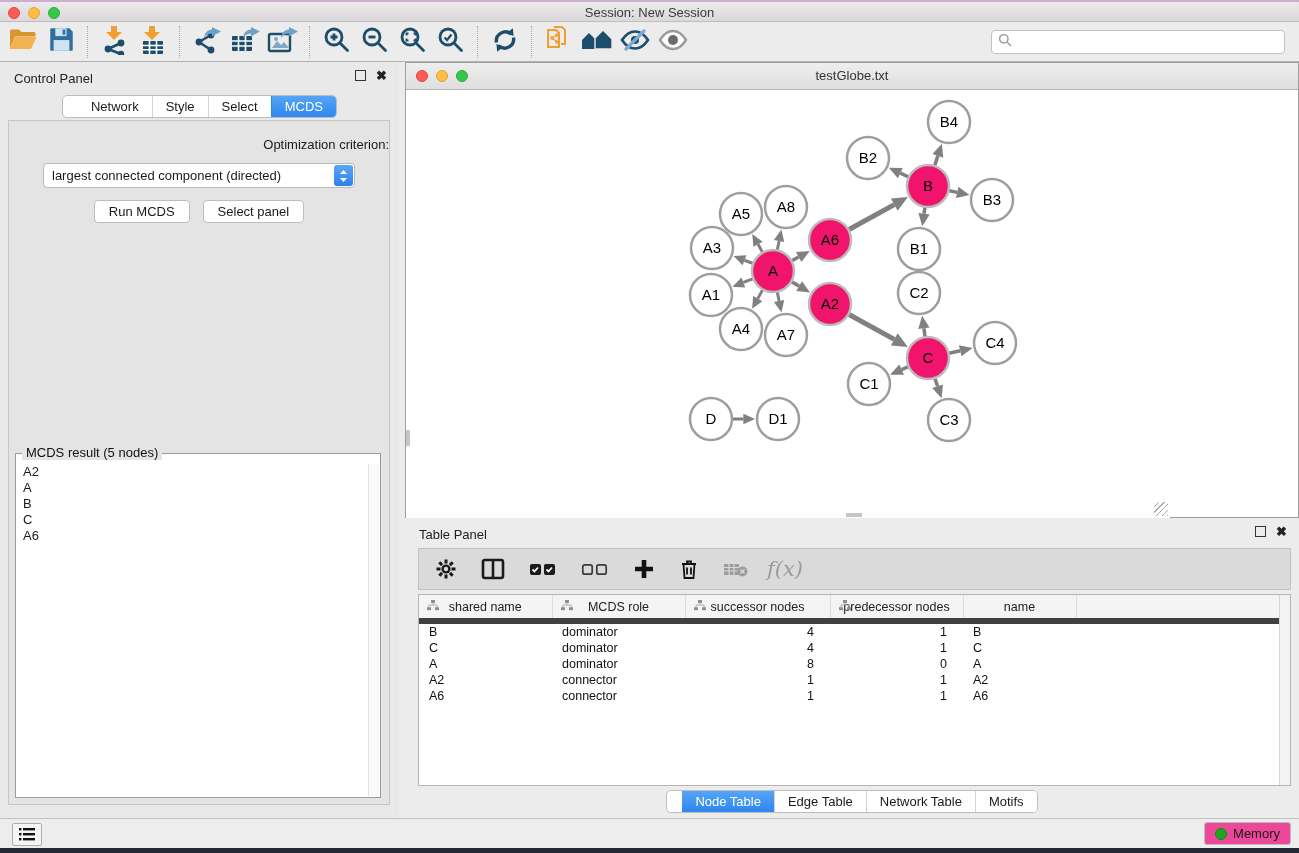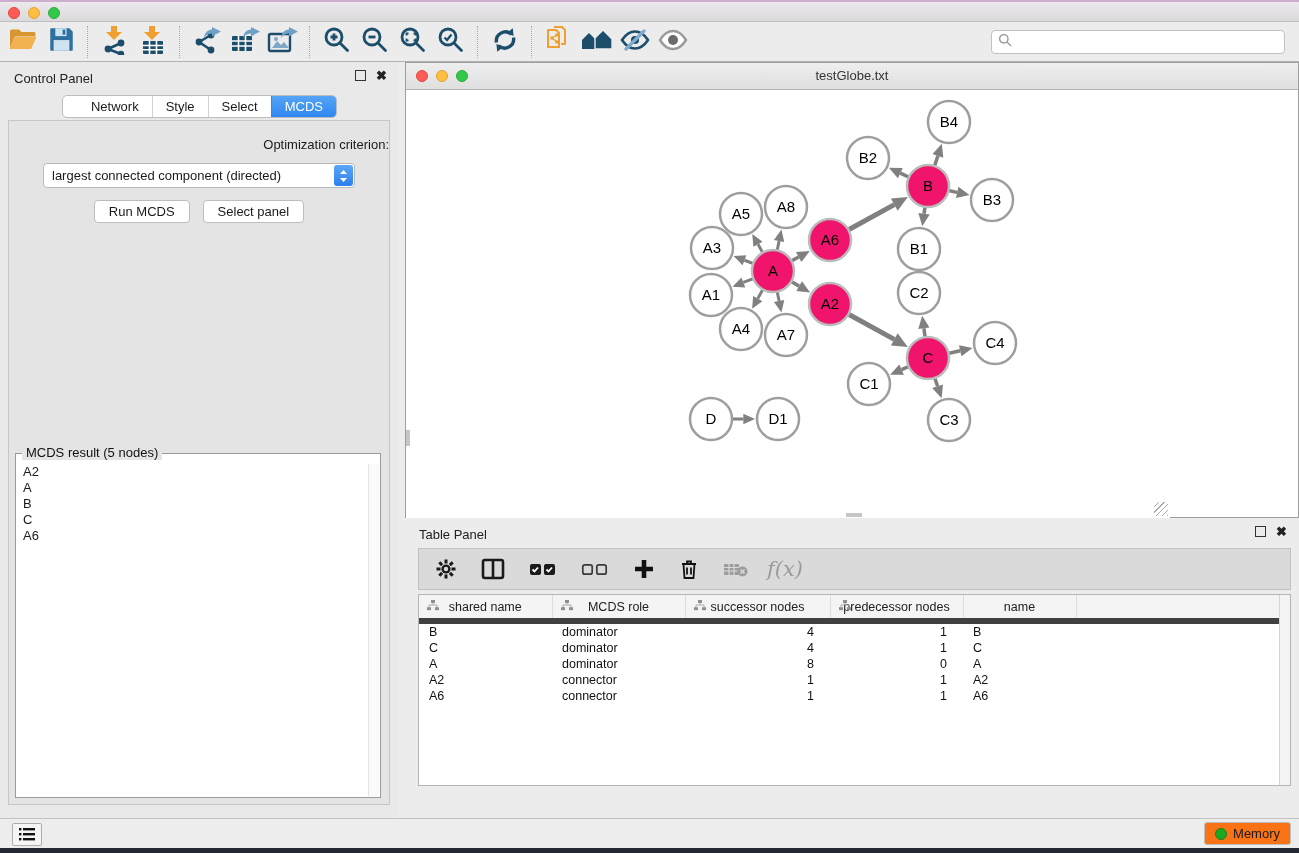--- a/index.html
+++ b/index.html
@@ -82,35 +82,36 @@
   th .tree-ic{position:absolute;left:8px;top:5px;}
   td{height:16px;font-size:12.5px;padding:0 6px 0 10px;color:#111;white-space:nowrap;overflow:hidden;}
   td.num{text-align:right;padding-right:16px;}
   #tbl-vtrack{position:absolute;top:0;right:0;bottom:0;width:10px;background:#F3F3F3;border-left:1px solid #D5D5D5;}
   #tp-tabs-row{position:absolute;left:0;right:0;top:272px;text-align:center;}
   
   #status-bar{position:absolute;left:0;top:818px;width:1299px;height:30px;background:#EDEDED;
     border-top:1px solid #C2C2C2;box-sizing:border-box;}
   #task-list-btn{position:absolute;left:12px;top:4px;width:28px;height:21px;background:#F5F5F5;
     border:1px solid #ADADAD;border-radius:2px;display:flex;align-items:center;justify-content:center;}
-  #memory-btn{position:absolute;right:8px;top:3px;background:#f97316;border:1px solid #BDBDBD;
+  #memory-btn{position:absolute;right:8px;top:3px;background:#ec4899;border:1px solid #BDBDBD;
     border-radius:3px;height:23px;display:flex;align-items:center;gap:6px;padding:0 10px;box-sizing:border-box;}
   #memory-dot{width:12px;height:12px;border-radius:50%;background:#1EA820;border:1px solid #158217;box-sizing:border-box;}
   #memory-btn span{font-size:13px;}
   #bottom-strip{position:absolute;left:0;top:848px;width:1299px;height:5px;background:#232833;}
 </style>
 </head>
 <body>
 
 <div id="titlebar">
   <div class="lights">
     <div class="light l-red"></div>
     <div class="light l-yellow"></div>
     <div class="light l-green"></div>
   </div>
+  <div class="wt">Session: New Session</div>
 </div>
 
 <div id="toolbar">
   <div class="tb-btn">
     <span><svg width="30" height="26" viewBox="0 0 30 26">
           <path fill="#D9952F" d="M2 4a1.5 1.5 0 011.5-1.5H11l2.5 2.5H26a1.5 1.5 0 011.5 1.5v3H7L2 21z"></path>
           <path fill="#F2B24F" d="M7 10h21.5l-5.5 12H1.5z"></path>
         </svg></span>
   </div>
   <div class="tb-btn">
@@ -643,20 +644,26 @@
             <td>connector</td>
             <td class="num">1</td>
             <td class="num">1</td>
             <td>A6</td>
             <td></td>
           </tr>
         </tbody>
     </table>
     <div id="tbl-vtrack"></div>
   </div>
+  <div id="tp-tabs-row"><span id="tp-tabs" class="seg-tabs">
+        <div class="seg-tab active">Node Table</div>
+        <div class="seg-tab">Edge Table</div>
+        <div class="seg-tab">Network Table</div>
+        <div class="seg-tab">Motifs</div>
+      </span></div>
 </div>
 
 <div id="status-bar">
   <div id="task-list-btn">
     <svg width="16" height="13" viewBox="0 0 16 13">
         <g fill="#111">
           <rect x="0" y="0" width="2.4" height="2.4"></rect>
           <rect x="4" y="0" width="12" height="2.4"></rect>
           <rect x="0" y="5" width="2.4" height="2.4"></rect>
           <rect x="4" y="5" width="12" height="2.4"></rect>

